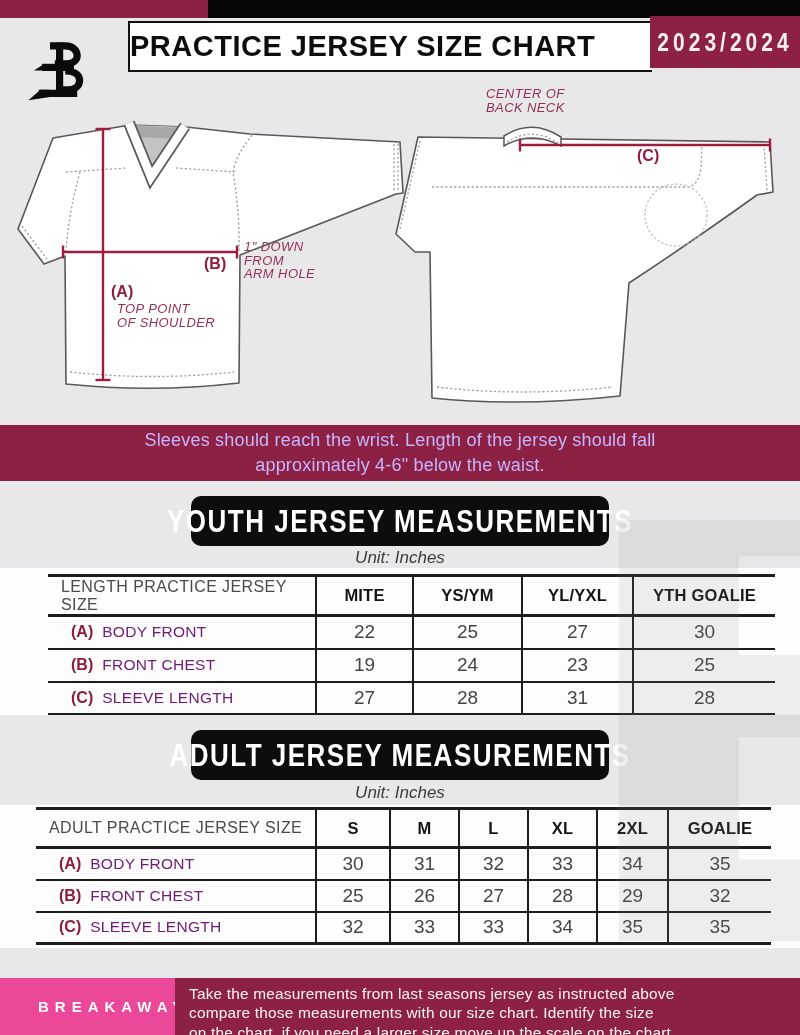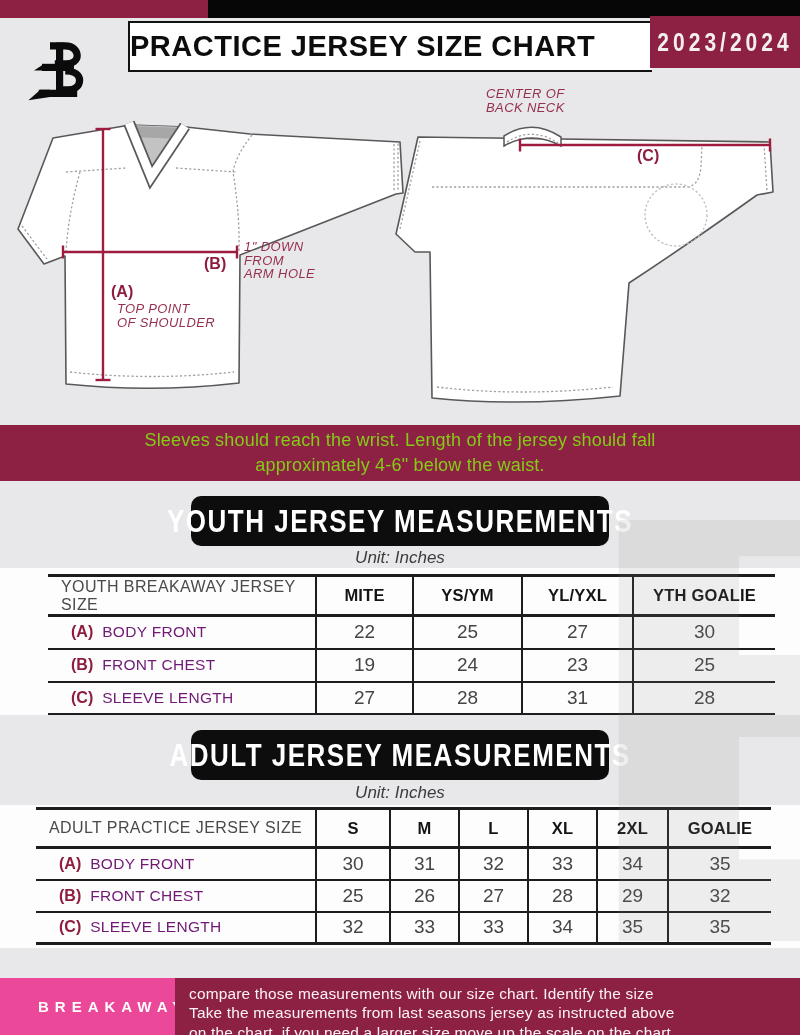--- a/index.html
+++ b/index.html
@@ -24,21 +24,21 @@
   
   .diagram-layer{position:absolute;top:0;left:0;width:800px;height:1035px;pointer-events:none;}
   .diagram-svg{position:absolute;top:115px;left:0;}
   .d-label{position:absolute;color:#8e1d3f;font-weight:800;font-size:16px;}
   .d-note{position:absolute;color:#96304e;font-style:italic;font-size:13px;line-height:13.5px;
           letter-spacing:.4px;font-weight:500;white-space:nowrap;}
 
   
   .notice-band{position:absolute;top:425px;left:0;width:800px;height:56px;background:#8d2144;
                display:flex;flex-direction:column;align-items:center;justify-content:center;}
-  .notice-band div{color:#84cc16;font-size:18px;line-height:25px;font-weight:400;letter-spacing:.2px;}
+  .notice-band div{color:#c4b5fd;font-size:18px;line-height:25px;font-weight:400;letter-spacing:.2px;}
 
   
   .gray-band{position:absolute;left:0;width:800px;background:#e8e8ea;}
   .white-band{position:absolute;left:0;width:800px;background:#fdfdfd;}
   .meas-banner{position:absolute;left:50%;transform:translateX(-50%);top:15px;width:418px;height:50px;
                background:#0d0d0d;border-radius:10px;display:flex;align-items:center;justify-content:center;}
   .meas-banner span{color:#fff;font-size:26px;font-weight:700;letter-spacing:1.5px;transform:scaleY(1.22);white-space:nowrap;}
   .unit-text{position:absolute;left:0;width:100%;text-align:center;font-style:italic;font-size:17px;color:#3c3c3c;}
 
   
@@ -181,21 +181,21 @@
     <table id="youth-table" class="size-table" style="left:48px;top:6px;width:727px">
       <colgroup>
           <col style="width:268px">
           <col style="width:97px">
           <col style="width:109px">
           <col style="width:111px">
           <col style="width:142px">
         </colgroup>
       <tbody>
           <tr class="head">
-        <td class="lbl">YOUTH BREAKAWAY JERSEY SIZE</td>
+        <td class="lbl">LENGTH PRACTICE JERSEY SIZE</td>
         <td class="sz">MITE</td>
         <td class="sz">YS/YM</td>
         <td class="sz">YL/YXL</td>
         <td class="sz">YTH GOALIE</td>
       </tr>
       <tr>
         <td class="rowlbl">
           <span class="key">(A)</span><span class="rlabel">BODY FRONT</span>
         </td>
         <td class="val">22</td>
@@ -305,19 +305,19 @@
           <path d="M49,52.5 C62,52.5 67,58 67,64 C67,71.5 61,76 52,76 L38,76"></path>
           <path d="M16,80.5 L64,80.5"></path>
           <path d="M42,17 L42,82"></path>
         </g>
         <path d="M22,44 L10,52 L30,52 Z" fill="#9a9ea3"></path>
         <path d="M18,76 L3,89 L30,85 L30,76 Z" fill="#9a9ea3"></path>
       </svg>
       <span class="brand">BREAKAWAY</span>
     </div>
     <div class="note-box">
+      <div>Take the measurements from last seasons jersey as instructed above</div>
       <div>compare those measurements  with our size chart. Identify the size</div>
-      <div>Take the measurements from last seasons jersey as instructed above</div>
       <div>on the chart, if you need a larger size move up the scale on the chart</div>
     </div>
   </div>
 
 </div>
 
 </body></html>

